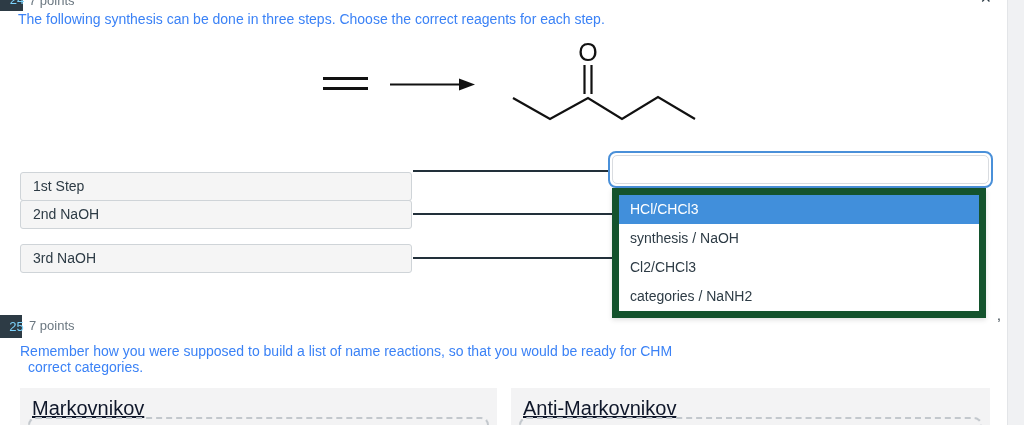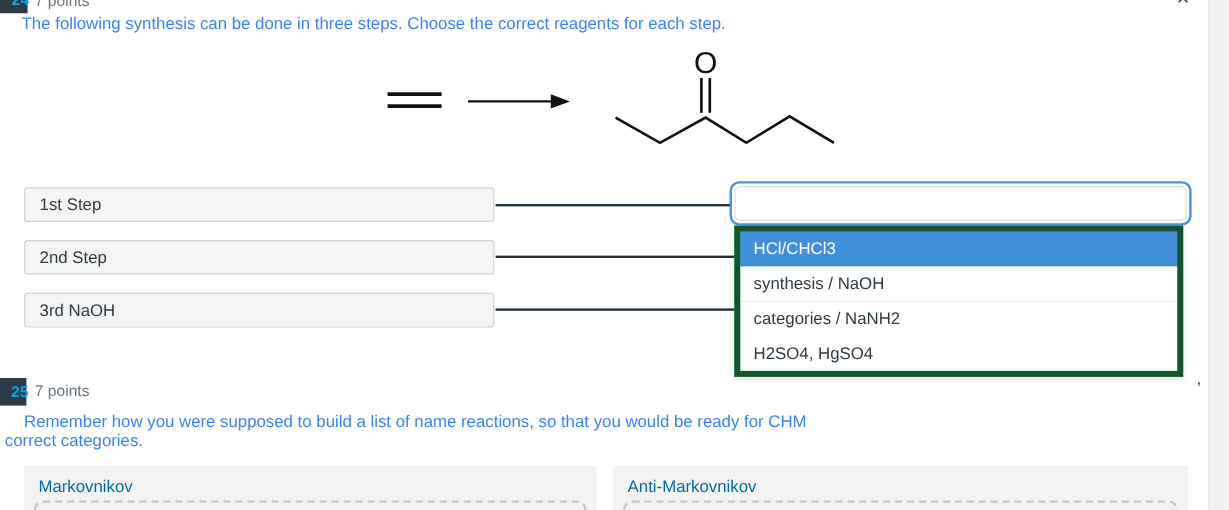--- a/index.html
+++ b/index.html
@@ -14,50 +14,50 @@
   .abs { position:absolute; }
 
   
   .right-rail {
     left:1007px; top:0; width:17px; height:425px;
     background:#f0f1f3; border-left:1px solid #e3e5e8;
   }
 
   
   .q-badge {
-    background:#2D3B45; color:#0ea5e9;
-    font-size:13px; font-weight:bold;
+    background:#2D3B45; color:#7dd3fc;
+    font-size:13px; font-weight:normal;
     display:flex; align-items:center; justify-content:center;padding-left:11px;
   }
   .q24-badge { left:0; top:-13px; width:23px; height:24px; }
   .q25-badge { left:0; top:315px; width:22px; height:23px; }
 
   .points { color:#6B7780; font-size:13px; white-space:nowrap; }
   .q24-points { left:29px; top:-7px; }
   .q25-points { left:29px; top:318px; }
 
   .prompt { font-size:14px; color:#3b82f6; white-space:nowrap; }
   .q24-prompt { left:18px; top:11px; }
   .q25-line1 { left:20px; top:343px; }
-  .q25-line2 { left:4px; top:359px; }
+  .q25-line2 { left:28px; top:359px; }
 
   .close-glyph { left:980px; top:-10px; font-size:14px; color:#2D3B45; }
   .clipped-fragment { left:997px; top:307px; font-size:14px; color:#2D3B45; }
 
   
   .molecule-svg { left:300px; top:35px; }
 
   
   .step-box {
     left:20px; width:392px; height:29px;
     background:#f5f5f5; border:1px solid #cfd4d8; border-radius:3px;
     font-size:14px; line-height:27px; padding-left:12px;
     color:#2D3B45;
   }
-  .step-1 { top:156px; }
+  .step-1 { top:172px; }
   .step-2 { top:200px; }
   .step-3 { top:244px; }
 
   .connector { left:413px; width:199px; height:2px; background:#22303a; }
   .conn-1 { top:170px; }
   .conn-2 { top:213px; }
   .conn-3 { top:257px; }
 
   
   .select-wrap {
@@ -67,40 +67,40 @@
   }
   .select-inner {
     width:100%; height:100%;
     border:1px solid #d9dce0; border-radius:5px;
     background:#ffffff; position:relative;
   }
 
   
   .dropdown-list {
     left:612px; top:188px; width:374px;
-    background:#22c55e; border:5px solid #14532d;
+    background:#7dd3fc; border:7px solid #14532d;
     box-shadow:0 2px 5px rgba(0,0,0,0.12);
     z-index:20;
   }
   .dropdown-option {
     height:29px; line-height:29px; padding-left:11px;
     font-size:14px; color:#2D3B45; white-space:nowrap;
     background:#ffffff; cursor:default;
   }
   .dropdown-option.highlighted { background:#418FDB; color:#ffffff; }
 
   
   .category-box {
     top:388px; height:45px; background:#f3f3f4;
     overflow:hidden;
   }
   .cat-1 { left:20px;  width:477px; }
   .cat-2 { left:511px; width:479px; }
   .category-label {
-    padding:9px 0 0 12px; font-size:14px; color:#0369a1; white-space:nowrap;
+    padding:9px 0 0 12px; font-size:20px; color:#0f172a; white-space:nowrap;text-decoration:underline;
   }
   .drop-zone {
     position:absolute; left:8px; right:8px; top:29px; height:30px;
     border:2px dashed #c3c8cd; border-radius:8px;
   }
 </style>
 </head>
 <body>
 
 <div class="abs right-rail"></div>
@@ -127,36 +127,36 @@
 
   <g>
     <polyline points="213,63 250,84 288,63 322,84 358,62 395,84" fill="none" stroke="#111111" stroke-width="2.2" stroke-linejoin="miter"></polyline>
     <line x1="284.5" y1="30" x2="284.5" y2="59" stroke="#111111" stroke-width="2.2"></line>
     <line x1="291.5" y1="30" x2="291.5" y2="59" stroke="#111111" stroke-width="2.2"></line>
     <text x="288" y="26" text-anchor="middle" font-size="25" fill="#111111" font-family="Liberation Sans, sans-serif">O</text>
   </g>
 </svg>
 
 <div class="abs step-box step-1">1st Step</div>
-<div class="abs step-box step-2">2nd Step</div>
+<div class="abs step-box step-2">2nd NaOH</div>
 <div class="abs step-box step-3">3rd NaOH</div>
 
 <div class="abs connector conn-1"></div>
 <div class="abs connector conn-2"></div>
 <div class="abs connector conn-3"></div>
 
 <div class="abs select-wrap">
   <div class="select-inner"></div>
 </div>
 
 <div class="abs dropdown-list">
   <div class="dropdown-option highlighted">HCl/CHCl3</div>
   <div class="dropdown-option">synthesis / NaOH</div>
+  <div class="dropdown-option">Cl2/CHCl3</div>
   <div class="dropdown-option">categories / NaNH2</div>
-  <div class="dropdown-option">H2SO4, HgSO4</div>
 </div>
 
 <div class="abs q-badge q25-badge">25</div>
 <div class="abs points q25-points">7 points</div>
 <div class="abs prompt q25-line1">Remember how you were supposed to build a list of name reactions, so that you would be ready for CHM</div>
 <div class="abs prompt q25-line2">correct categories.</div>
 
 <div class="abs category-box cat-1">
   <div class="category-label">Markovnikov</div>
   <div class="drop-zone"></div>

